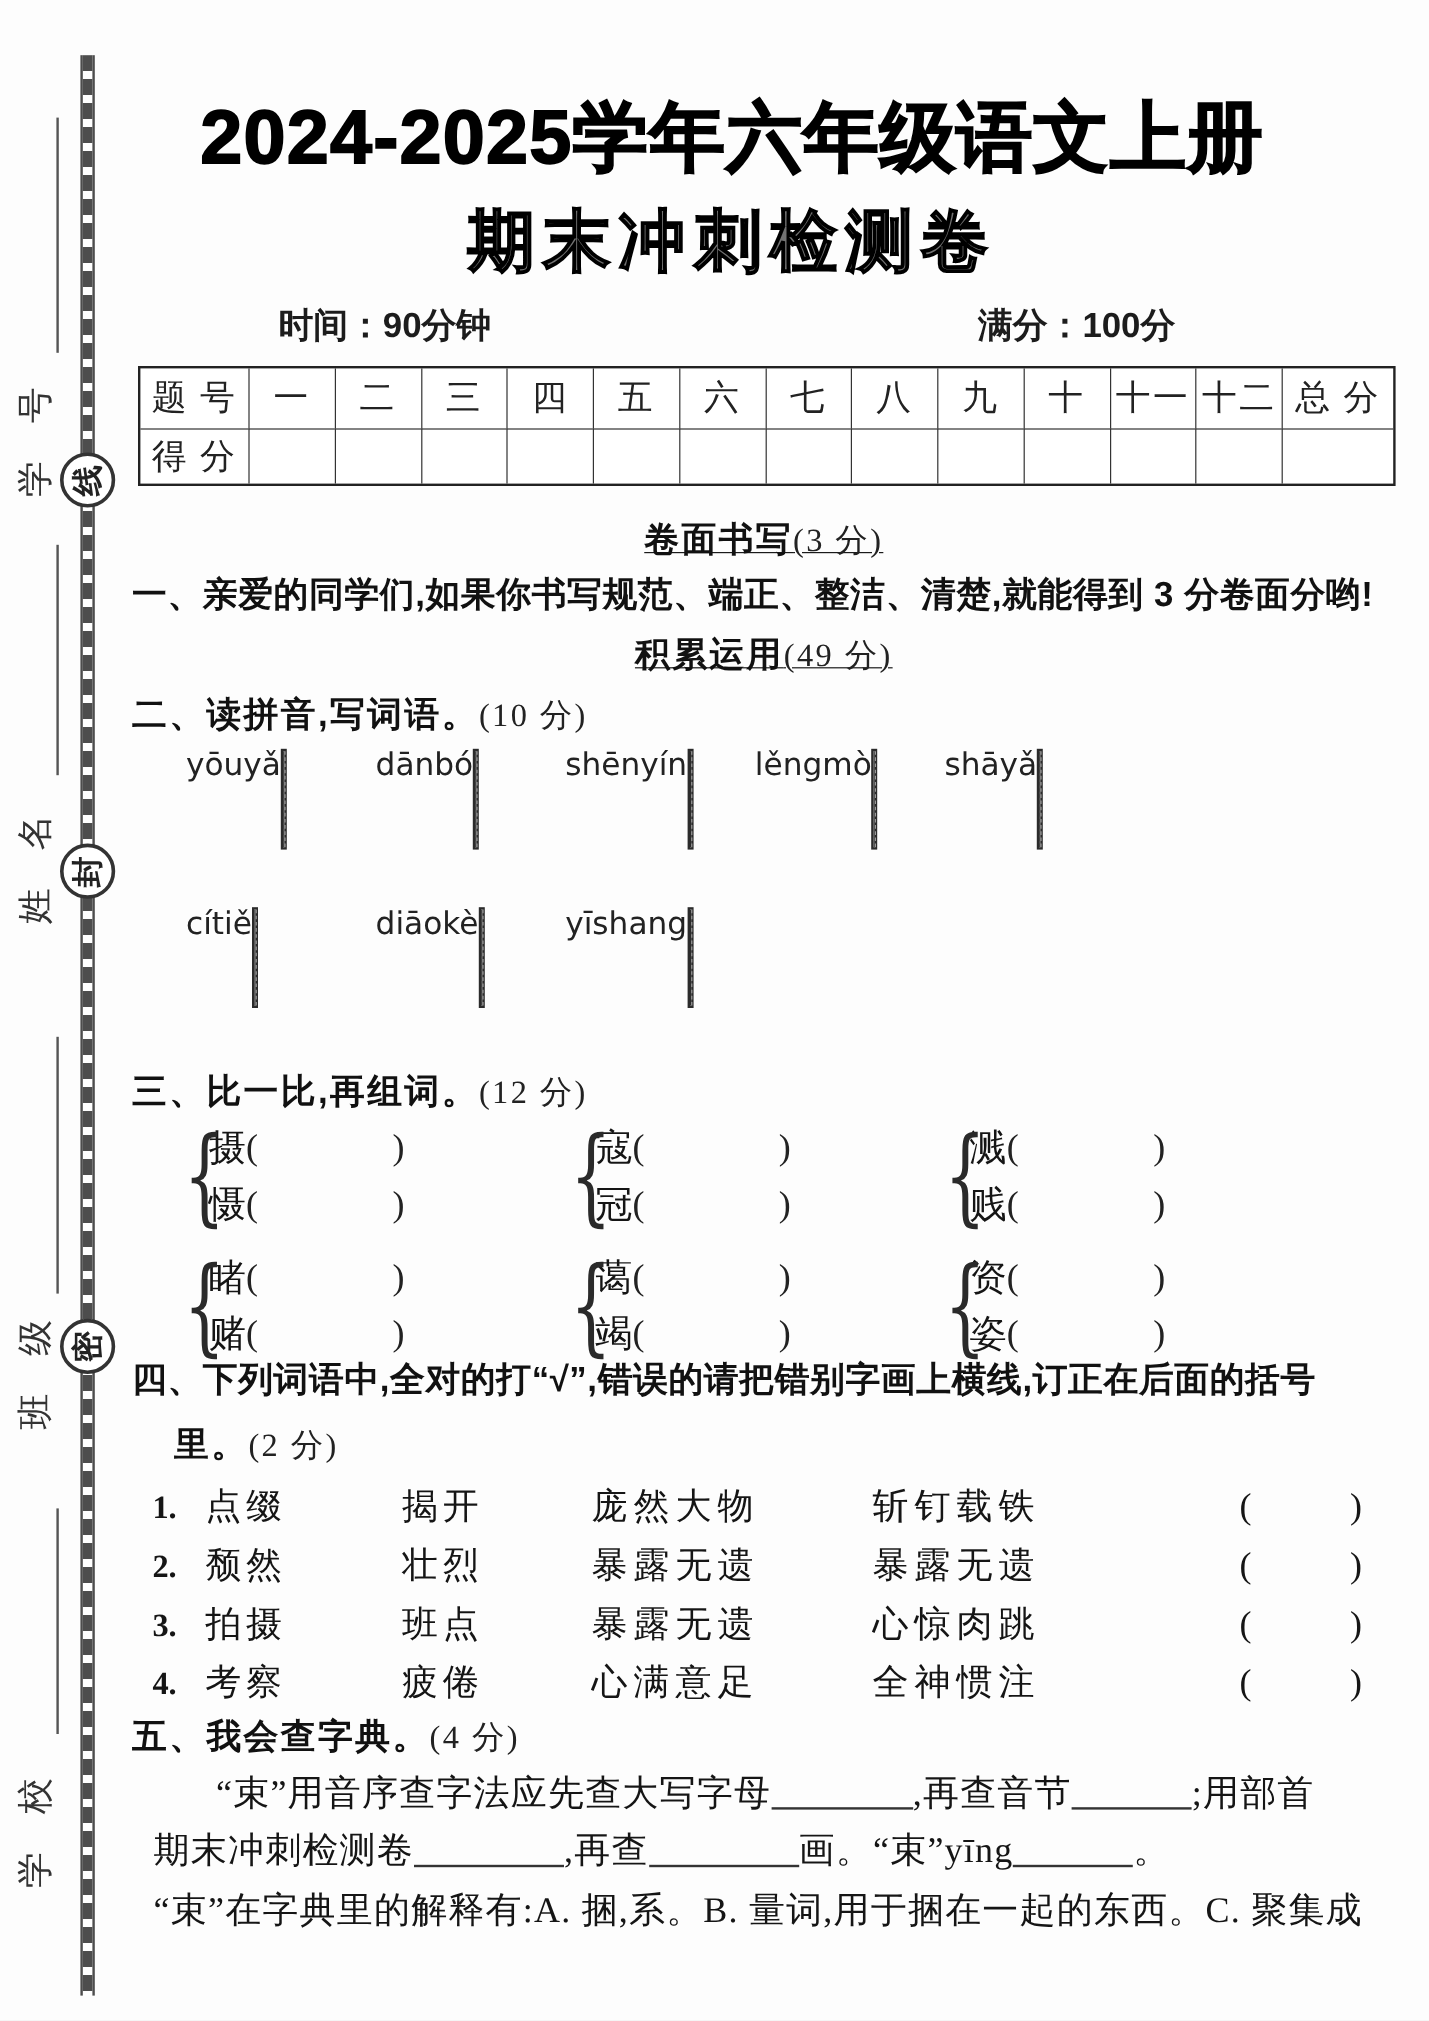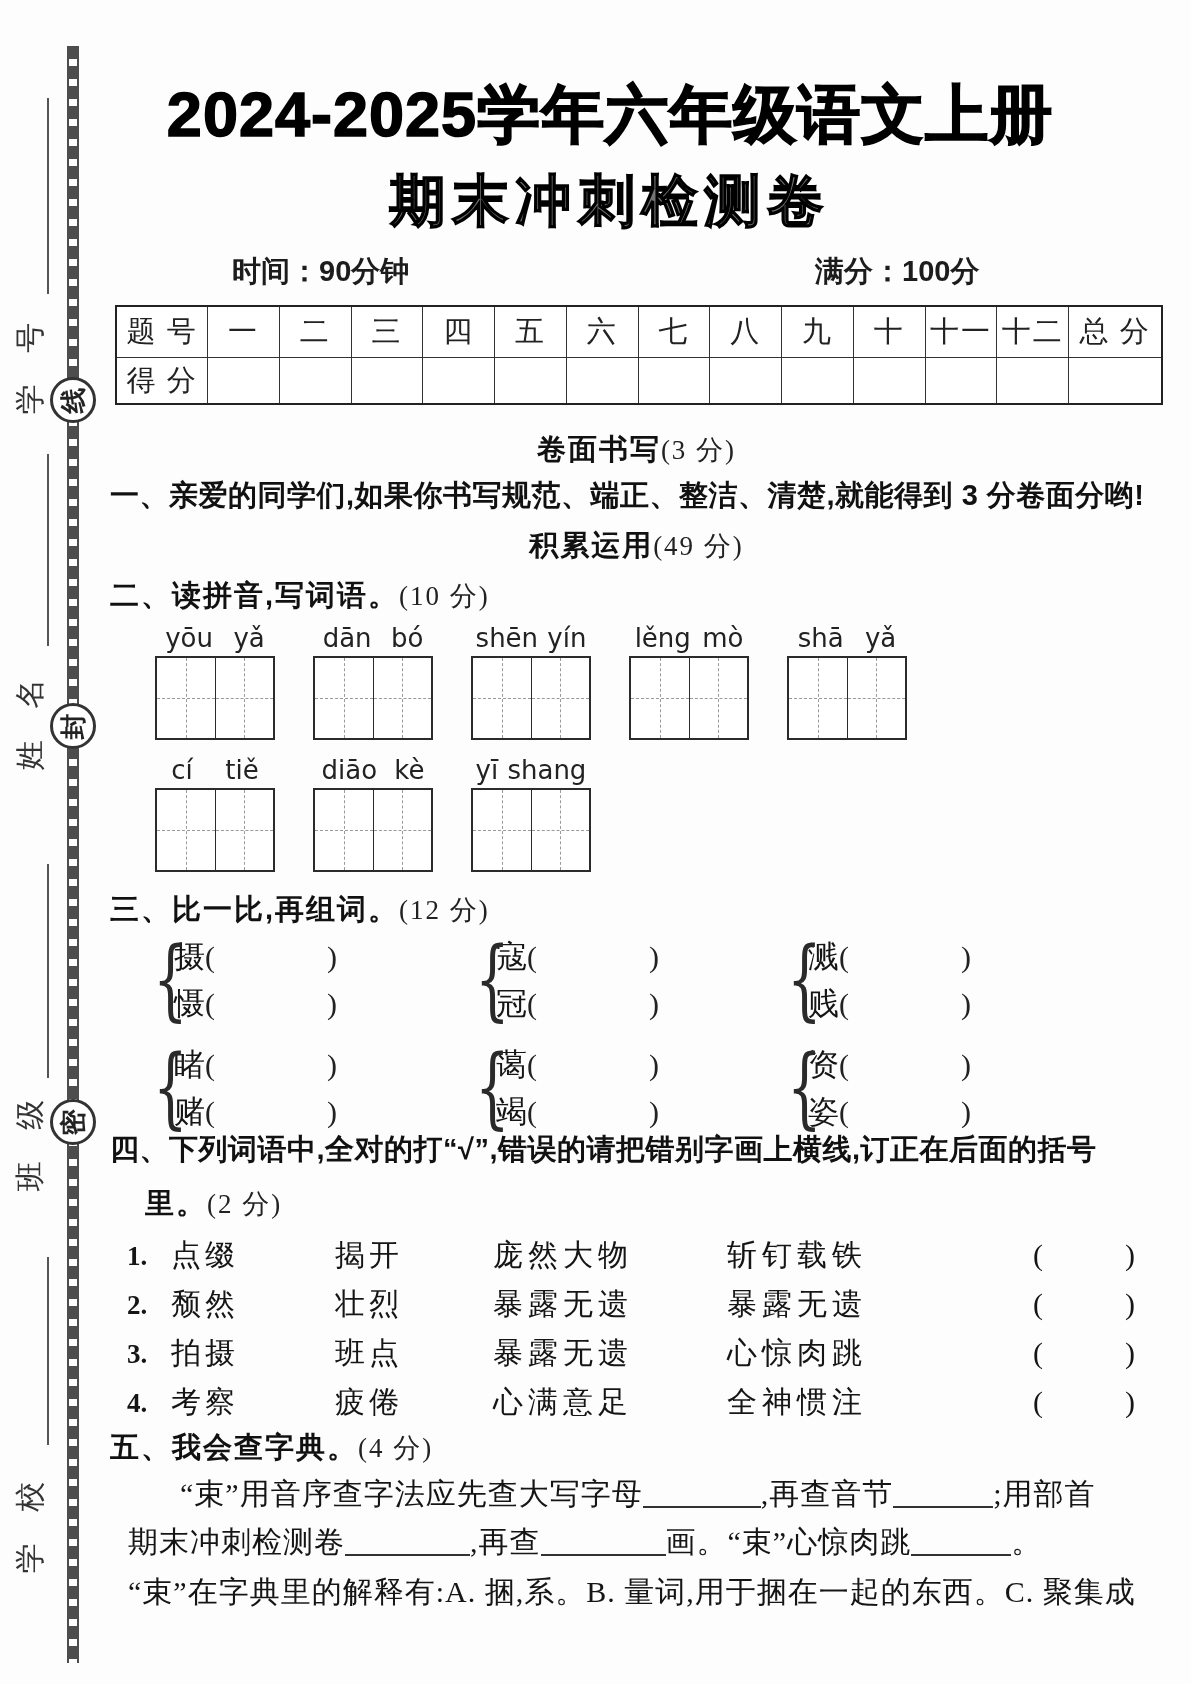--- a/index.html
+++ b/index.html
@@ -56,32 +56,32 @@
     font-size:29px; letter-spacing:2px; color:#222; text-align:center;
   }
   .score-table > div {
     border-left:1.5px solid #333; border-top:1.5px solid #333;
     display:flex; align-items:center; justify-content:center; overflow:hidden;
   }
   .score-table > div:nth-child(-n+14) { border-top:none; }
   .score-table > div:nth-child(14n+1), .score-table > div:nth-child(1),
   .score-table > div:nth-child(15) { border-left:none; }
   
-  .center-head { position:absolute; left:110px; width:1053px; text-align:center; }
+  .center-head { position:absolute; left:110px; width:1053px; text-align:center;text-decoration:underline; }
   .head-bold { font-family:"Liberation Sans", sans-serif; font-weight:900; font-size:29px; color:#111; letter-spacing:2px; }
   .head-score { font-family:"Liberation Serif", serif; font-size:27px; color:#222; letter-spacing:2px; }
   .sec-head { position:absolute; left:110px; white-space:nowrap; }
   .intro-line {
     position:absolute; left:110px; top:476px; width:1065px;
     font-family:"Liberation Sans", sans-serif; font-weight:900; font-size:29px;
     color:#111; letter-spacing:0.5px; white-space:nowrap;
   }
   
   .py-row { position:absolute; left:155px; width:892px; display:flex; gap:38px; }
-  .py-group { width:120px; display:flex; flex-direction:column; }
+  .py-group { width:120px; display:flex; flex-direction:row; }
   .py-labels {
     display:flex; justify-content:space-around; height:32px; align-items:flex-end;
     font-family:"DejaVu Sans", sans-serif; font-size:26px; color:#222; padding-bottom:3px;
   }
   .zi-box { display:flex; height:84px; border:2px solid #2b2b2b; background:#fff; }
   .zi-cell { flex:1; position:relative; }
   .zi-cell + .zi-cell { border-left:1.6px solid #2b2b2b; }
   .zi-cell::before {
     content:""; position:absolute; left:50%; top:0; bottom:0;
     border-left:1.4px dashed #9a9a9a;
@@ -439,19 +439,19 @@
   </div>
 
   <div class="sec-head" style="top:1428px;">
     <span class="head-bold">五、我会查字典。</span><span class="head-score">(4 分)</span>
   </div>
 
   <div class="dict-line" style="left:180px; top:1474px;">
     <span>“束”用音序查字法应先查大写字母</span><span class="blank" style="width:118px;"></span><span>,再查音节</span><span class="blank" style="width:100px;"></span><span>;用部首</span>
   </div>
   <div class="dict-line" style="left:128px; top:1522px;">
-    <span>期末冲刺检测卷</span><span class="blank" style="width:125px;"></span><span>,再查</span><span class="blank" style="width:125px;"></span><span>画。“束”心惊肉跳</span><span class="blank" style="width:100px;"></span><span>。</span>
+    <span>期末冲刺检测卷</span><span class="blank" style="width:125px;"></span><span>,再查</span><span class="blank" style="width:125px;"></span><span>画。“束”yīng</span><span class="blank" style="width:100px;"></span><span>。</span>
   </div>
   <div class="dict-line" style="left:128px; top:1572px;">
     <span>“束”在字典里的解释有:A. 捆,系。B. 量词,用于捆在一起的东西。C. 聚集成</span>
   </div>
 
 </div>
 
 </body></html>

